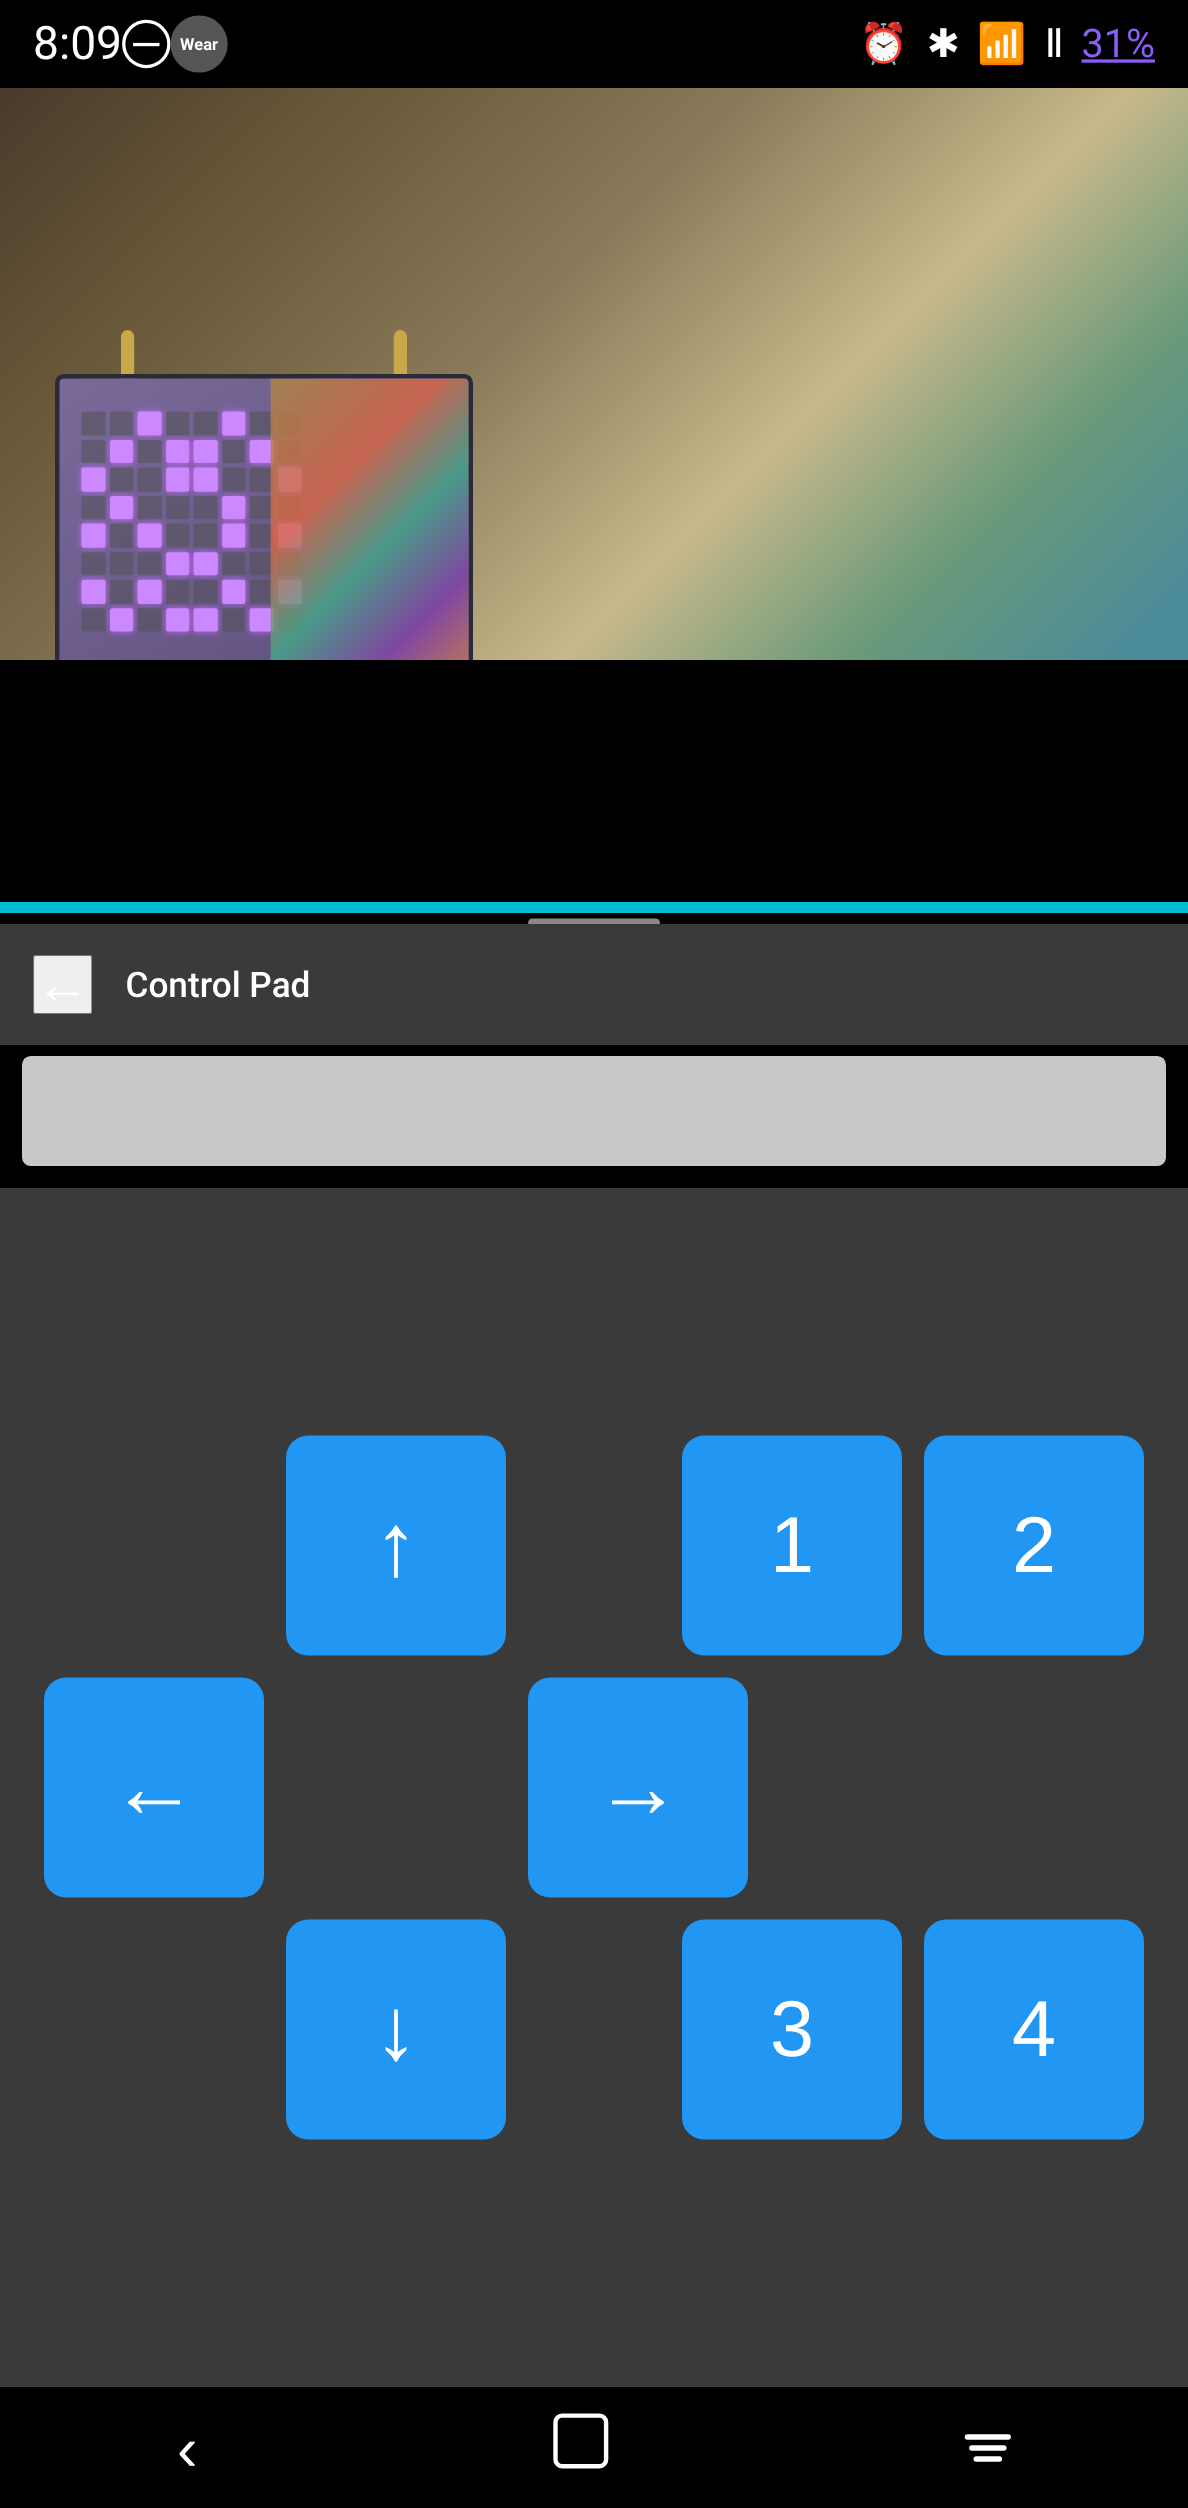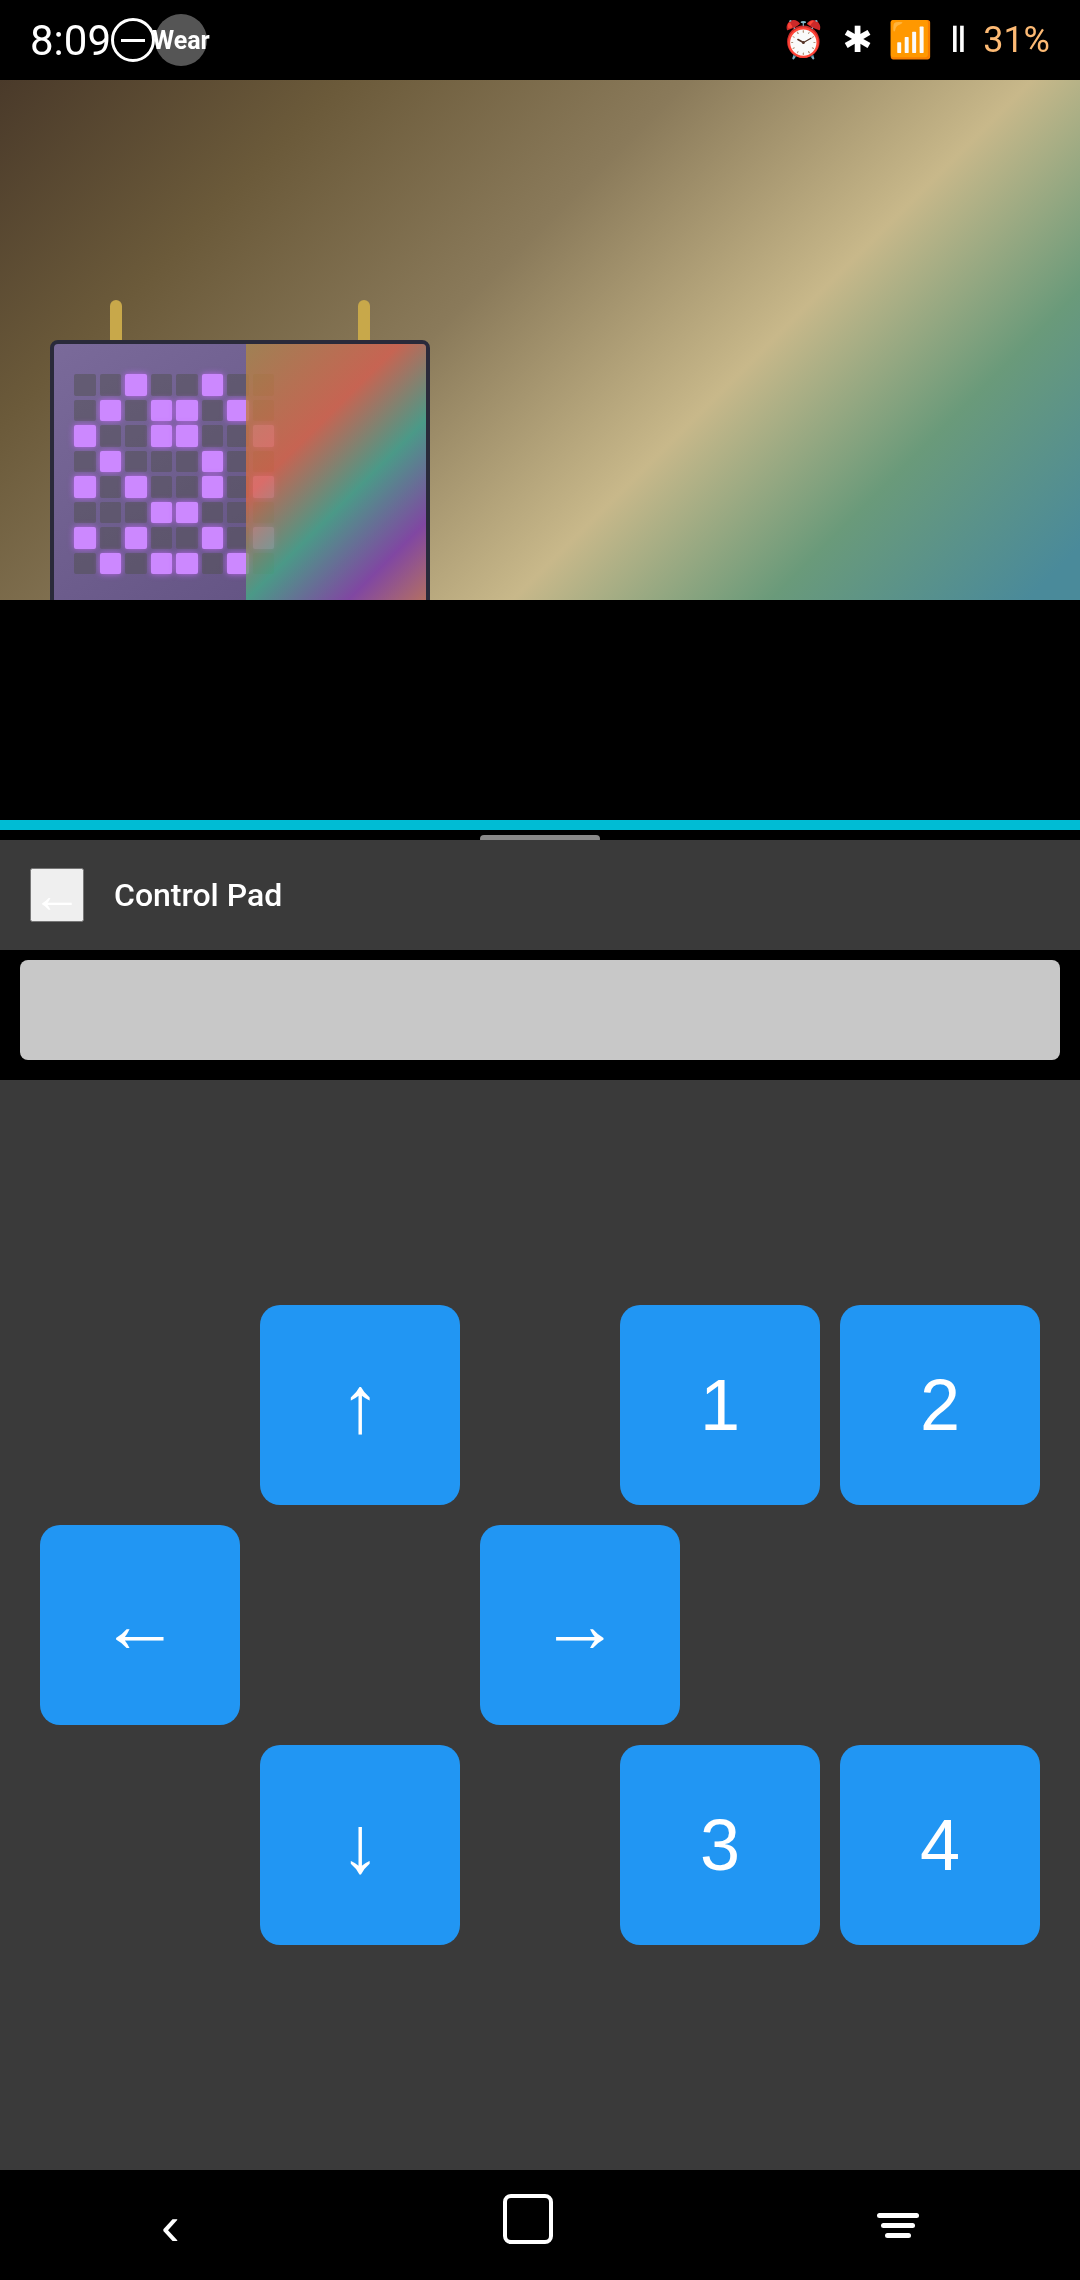--- a/index.html
+++ b/index.html
@@ -61,38 +61,39 @@
       border-radius: 50%;
       width: 52px;
       height: 52px;
       display: flex;
       align-items: center;
       justify-content: center;
     }
 
     #wear-label {
       color: #fff;
-      font-size: 25px;
+      font-size: 15px;
       font-weight: 700;
     }
 
     #status-right {
       display: flex;
       align-items: center;
       gap: 16px;
     }
 
     .status-icon {
       color: #fff;
       font-size: 36px;
     }
 
     #battery-text {
-      color: #fdba74;
+      color: #8b5cf6;
       font-size: 36px;
+      text-decoration: underline;
     }
 
     
     #image-area {
       position: absolute;
       top: 80px;
       left: 0;
       width: 1080px;
       height: 780px;
       background: #000;

